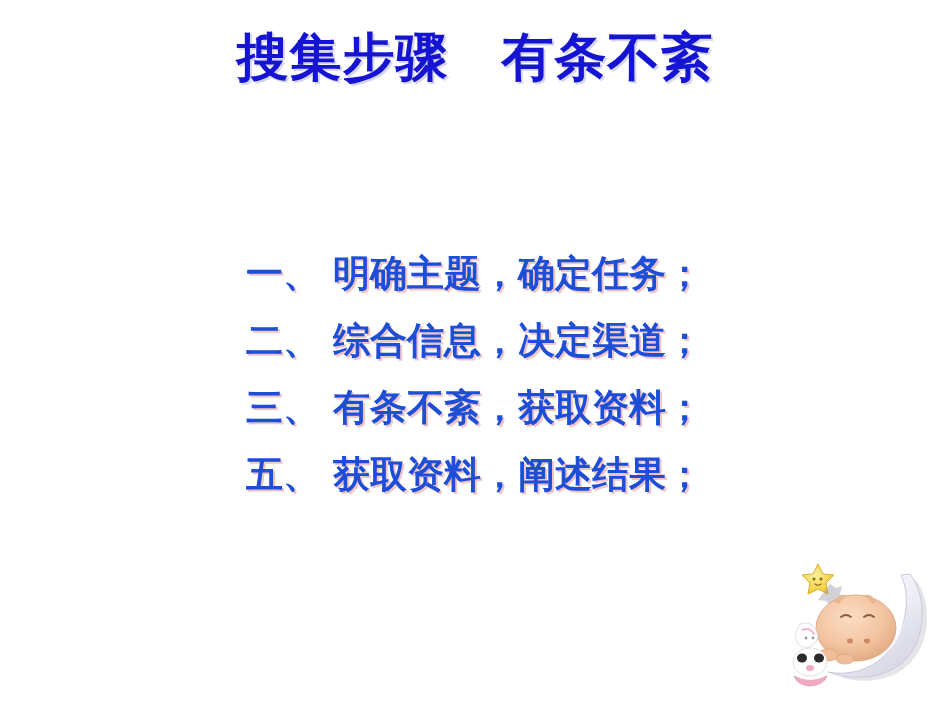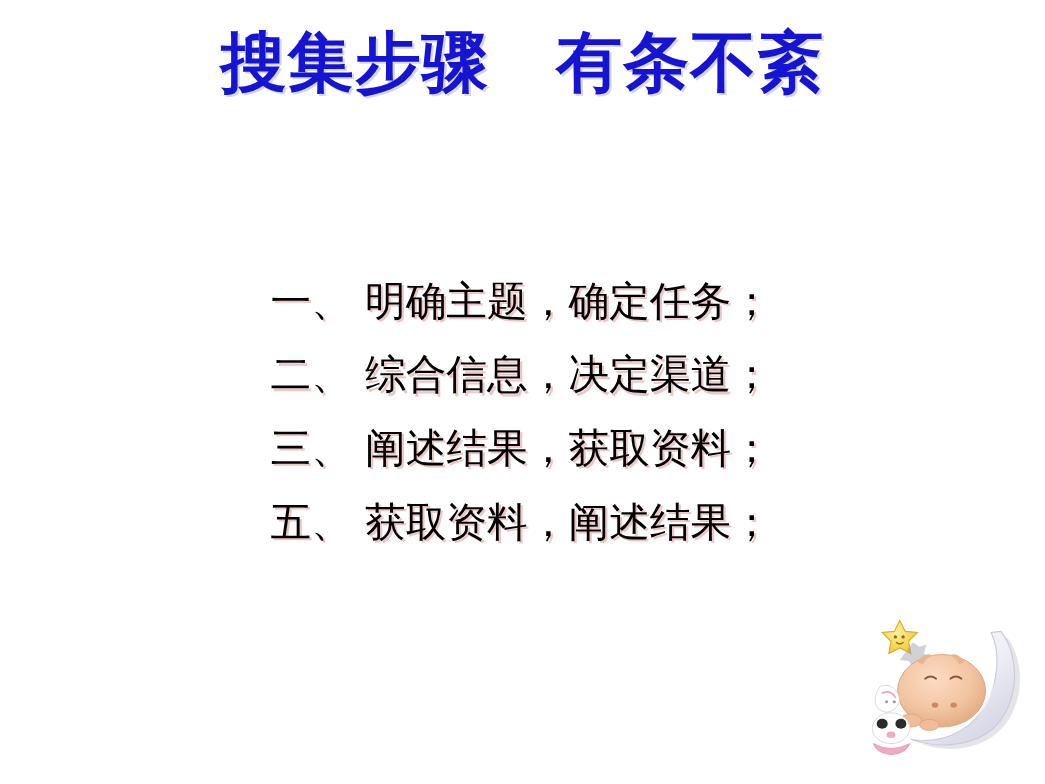--- a/index.html
+++ b/index.html
@@ -24,44 +24,44 @@
   }
 
   
   #slide-title {
     position: absolute;
     left: 0;
     top: 24px;
     width: 950px;
     text-align: center;
     color: #1414d2;
-    font-size: 60px;
+    font-size: 52px;
     line-height: 66px;
     font-weight: bold;
     letter-spacing: 1px;
     white-space: pre;
     font-family: "DejaVu Serif", "Liberation Serif", serif;
     text-shadow: 2px 2px 0 rgba(120,120,200,0.30);
   }
 
   
   #steps-list {
     position: absolute;
     left: 246px;
     top: 240px;
     width: 460px;
     list-style: none;
     margin: 0;
     padding: 0;
   }
   .step-item {
-    color: #000000;
+    color: #1d4ed8;
     font-size: 37px;
     line-height: 67px;
-    font-weight: normal;
+    font-weight: bold;
     white-space: pre;
     letter-spacing: 0px;
     font-family: "DejaVu Serif", "Liberation Serif", serif;
     text-shadow: 2px 2px 0 rgba(230,150,150,0.55);
   }
 
   
   #clipart {
     position: absolute;
     left: 788px;
@@ -74,21 +74,21 @@
 </head>
 <body>
 
 <div id="slide">
 
   <div id="slide-title">搜集步骤　有条不紊</div>
 
   <ul id="steps-list">
     <li class="step-item">一、 明确主题，确定任务；</li>
     <li class="step-item">二、 综合信息，决定渠道；</li>
-    <li class="step-item">三、 阐述结果，获取资料；</li>
+    <li class="step-item">三、 有条不紊，获取资料；</li>
     <li class="step-item">五、 获取资料，阐述结果；</li>
   </ul>
 
   <div id="clipart">
     <svg viewBox="0 0 150 145" xmlns="http://www.w3.org/2000/svg">
       <defs>
         <radialGradient id="babyGrad" cx="42%" cy="34%" r="72%">
           <stop offset="0%" stop-color="#fbdcc4"></stop>
           <stop offset="58%" stop-color="#f3c5a2"></stop>
           <stop offset="100%" stop-color="#e0a87f"></stop>

